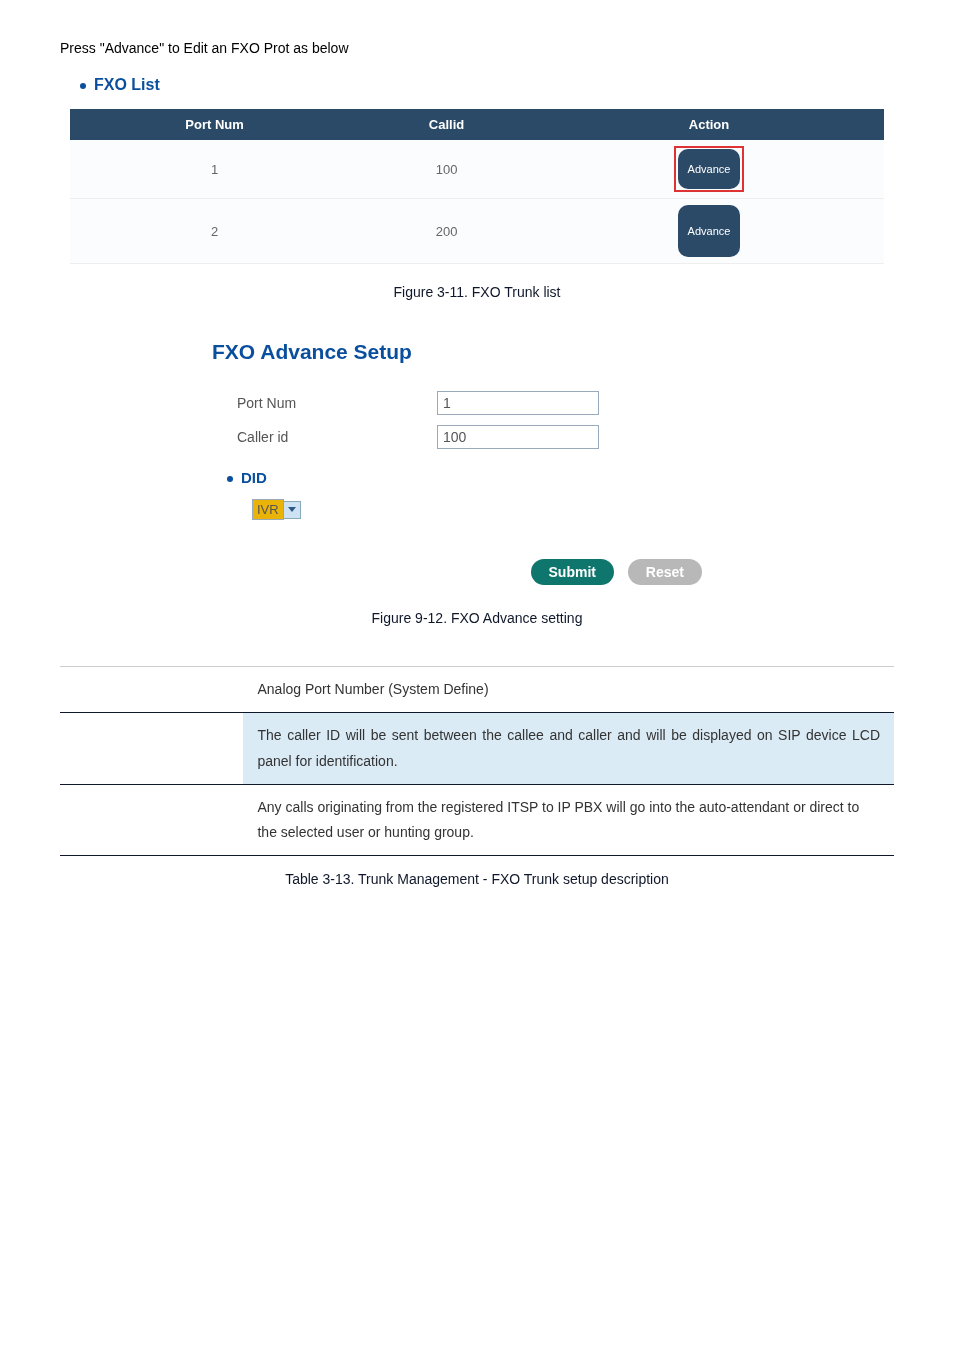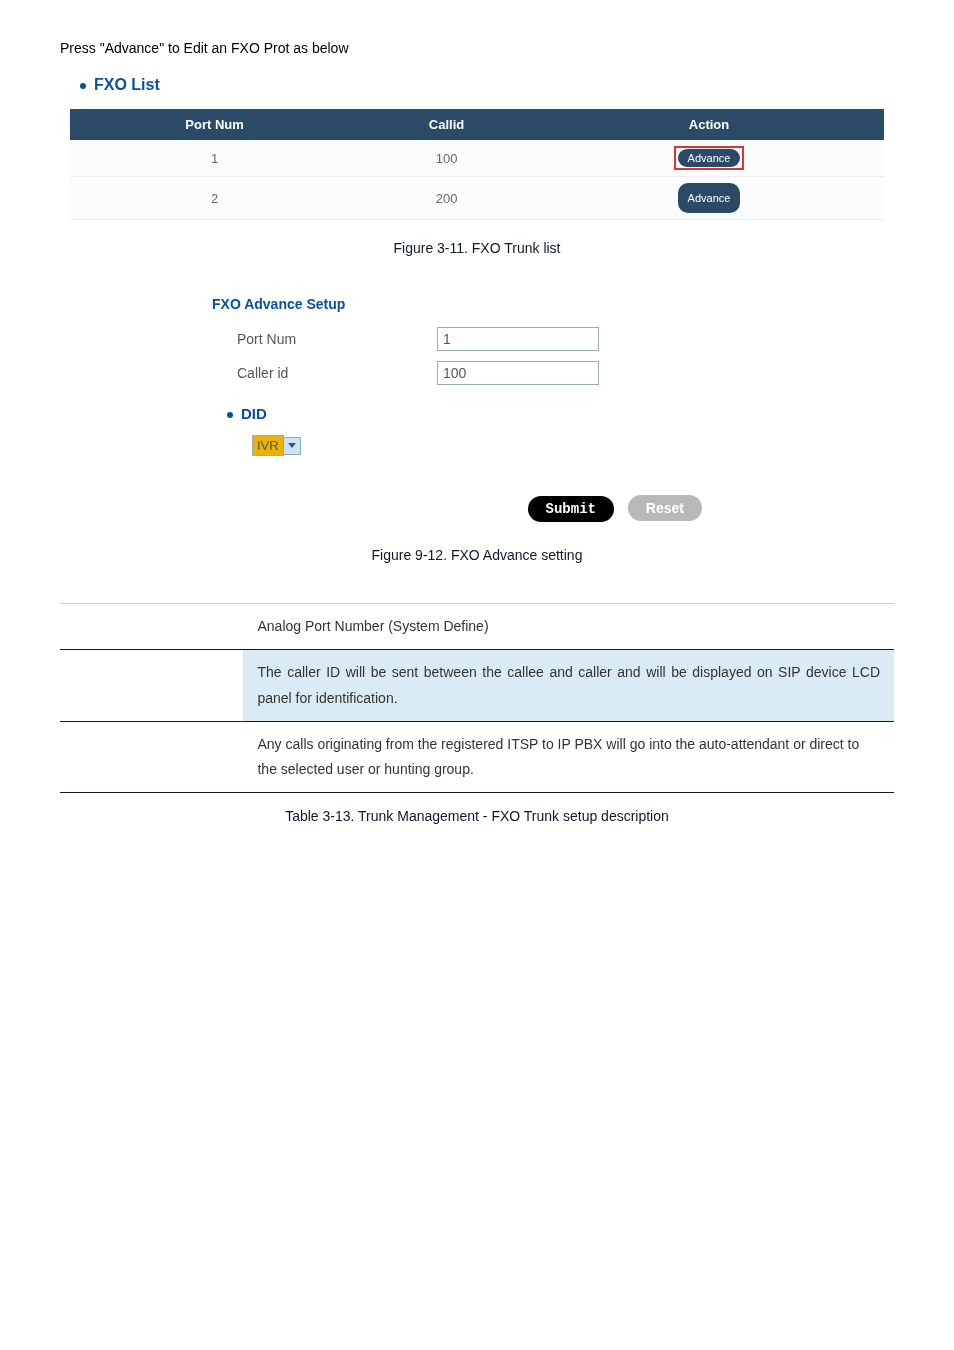--- a/index.html
+++ b/index.html
@@ -50,21 +50,21 @@
     padding: 6px 0;
     text-align: center;
     border-bottom: 1px solid #eee;
     color: #666;
   }
   .adv-btn {
     display: inline-block;
     background: #2a4a68;
     color: #fff;
     font-size: 11px;
-    padding: 9px 10px;
+    padding: 20px 10px;
     border-radius: 10px;
   }
   .highlight-box {
     border: 2px solid #d33;
     display: inline-block;
     padding: 1px 2px;
     line-height: 0;
   }
   .caption {
     text-align: center;
@@ -74,22 +74,22 @@
   }
   .setup-box {
     width: 530px;
     margin: 0 auto 10px auto;
     padding: 10px 15px;
     background: #fff;
   }
   .setup-title {
     color: #0a4f9e;
     font-weight: bold;
-    font-size: 14px;
-    margin-bottom: 15px;
+    font-size: 21px;
+    margin-bottom: 27px;
   }
   .form-row {
     display: flex;
     align-items: center;
     margin-bottom: 10px;
   }
   .form-label {
     width: 200px;
     color: #555;
     font-size: 14px;
@@ -127,21 +127,21 @@
   }
   .btn {
     display: inline-block;
     color: #fff;
     font-size: 14px;
     font-weight: bold;
     padding: 5px 18px;
     border-radius: 14px;
     margin-left: 10px;
   }
-  .btn-submit { background: #000000; font-family: Liberation Mono, monospace; }
+  .btn-submit { background: #0f766e; }
   .btn-reset { background: #b8b8b8; }
   .desc-table {
     width: 100%;
     border-collapse: collapse;
     margin-top: 40px;
     font-size: 14px;
   }
   .desc-table td {
     vertical-align: top;
     padding: 10px 14px;

